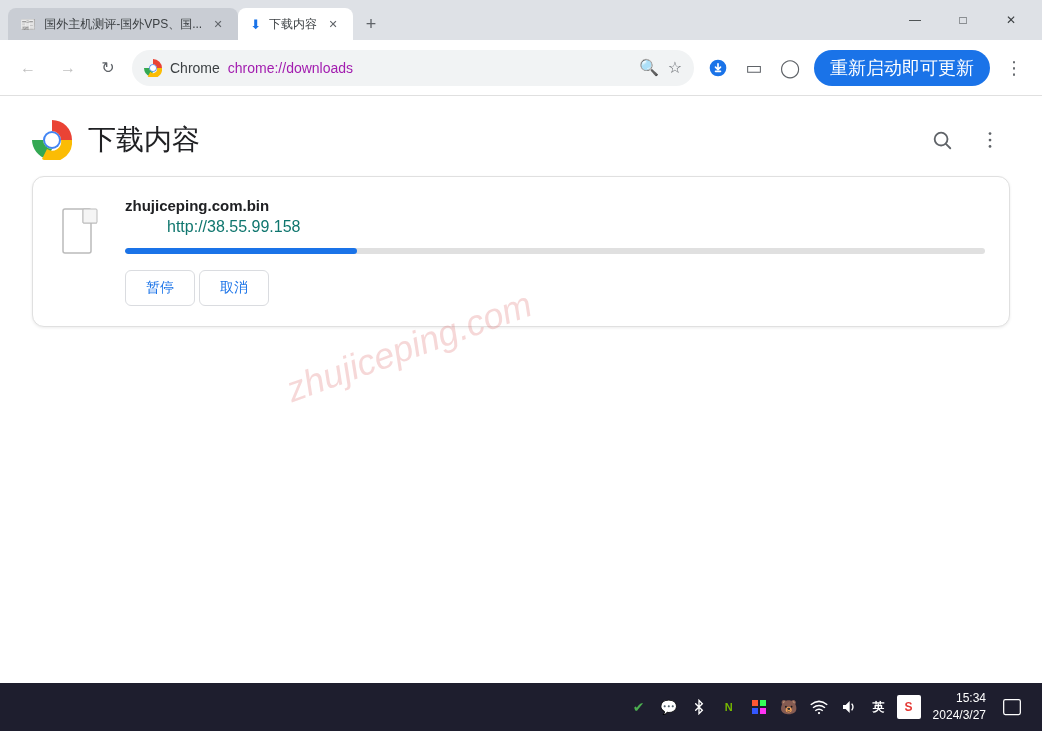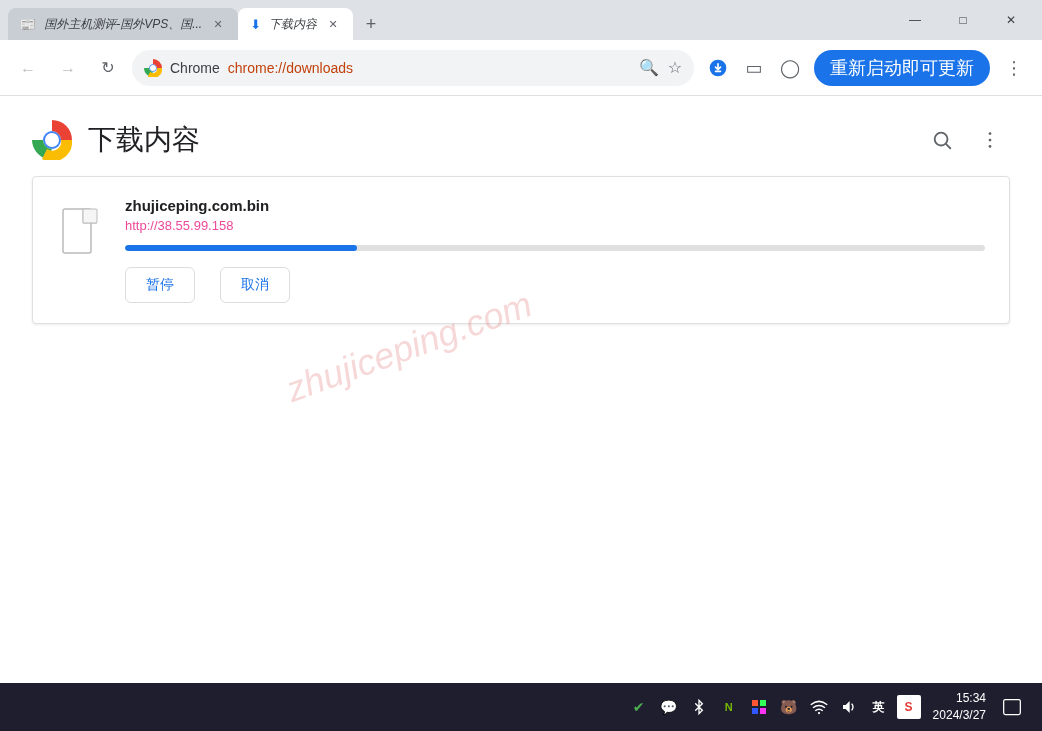--- a/index.html
+++ b/index.html
@@ -40,21 +40,20 @@
     .tab.active {
       background: #ffffff;
       color: #3c4043;
     }
     .tab-title {
       flex: 1;
       overflow: hidden;
       text-overflow: ellipsis;
       white-space: nowrap;
       font-size: 12px;
-      font-style: italic;
     }
     .tab-close {
       width: 16px;
       height: 16px;
       border-radius: 50%;
       display: flex;
       align-items: center;
       justify-content: center;
       font-size: 11px;
       cursor: pointer;
@@ -129,21 +128,21 @@
       height: 18px;
       flex-shrink: 0;
     }
     .omnibox-text {
       font-size: 14px;
       color: #3c4043;
       font-weight: 500;
     }
     .omnibox-url {
       font-size: 14px;
-      color: #c2410c;
+      color: #a21caf;
     }
     .omnibox-spacer { flex: 1; }
     .omnibox-search-icon {
       font-size: 16px;
       color: #5f6368;
       cursor: pointer;
     }
     .omnibox-star {
       font-size: 16px;
       color: #5f6368;
@@ -251,21 +250,21 @@
       font-size: 14px;
       color: #5f6368;
       padding: 8px 32px 12px 32px;
       font-weight: 500;
     }
 
     
     .download-card {
       margin: 0 32px 16px 32px;
       background: #ffffff;
-      border-radius: 4px;
+      border-radius: 12px;
       border: 1px solid #e0e0e0;
       padding: 20px 24px;
       display: flex;
       gap: 20px;
       align-items: flex-start;
       box-shadow: 0 1px 3px rgba(0,0,0,0.08);
       justify-content: flex-end;
     }
     .file-icon {
       width: 48px;
@@ -283,23 +282,24 @@
     .download-info {
       flex: 1;
     }
     .download-filename {
       font-size: 15px;
       font-weight: 600;
       color: #202124;
       margin-bottom: 4px;
     }
     .download-url {
-      font-size: 13px;
-      color: #ec4899;
+      font-size: 16px;
+      color: #0f766e;
       margin-bottom: 12px;
+      margin-left: 42px;
     }
     .download-status {
       font-size: 14px;
       color: #5f6368;
       margin-bottom: 10px;
     }
     .progress-bar-bg {
       width: 100%;
       height: 6px;
       background: #e0e0e0;
@@ -308,21 +308,21 @@
       overflow: hidden;
     }
     .progress-bar-fill {
       height: 100%;
       background: #1a73e8;
       border-radius: 3px;
       width: 27%;
     }
     .download-actions {
       display: flex;
-      gap: 25px;
+      gap: 4px;
     }
     .action-btn {
       padding: 8px 20px;
       border-radius: 6px;
       font-size: 14px;
       cursor: pointer;
       font-weight: 500;
       border: 1px solid #dadce0;
       background: #ffffff;
       color: #1a73e8;

